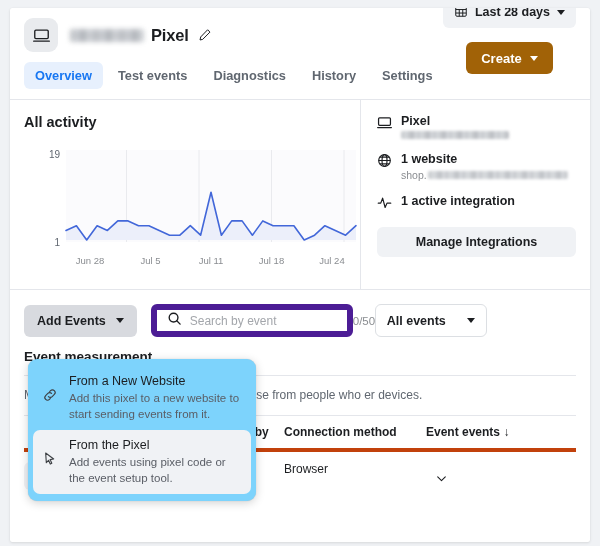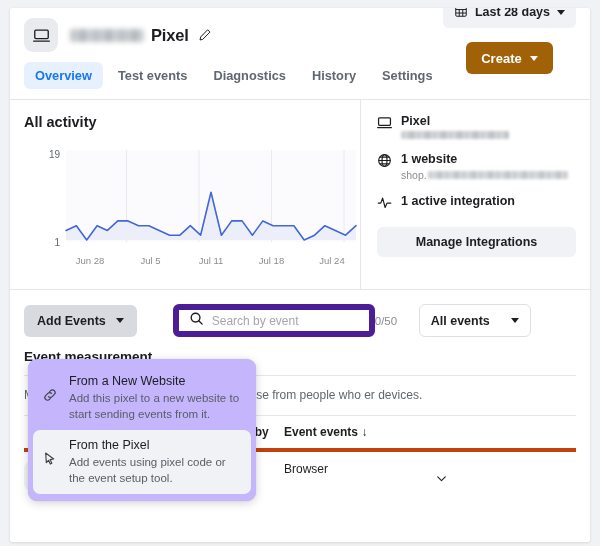--- a/index.html
+++ b/index.html
@@ -147,21 +147,21 @@
     height: 30px; width: 100%;
     background: #f0f2f5; border-radius: 6px;
     display: flex; align-items: center; justify-content: center;
     font-size: 12.5px; font-weight: 600; color: #1c1e21; cursor: pointer;
   }
 
   
   .controls {
     display: flex; align-items: center;
     padding: 14px 14px 12px 14px;
-    gap: 24px;
+    gap: 2px;
   }
   .add-events-btn {
     display: flex; align-items: center; gap: 10px;
     height: 32px; padding: 0 13px;
     background: #d8dadf; border-radius: 6px;
     font-size: 12.5px; font-weight: 600; color: #1c1e21;
     cursor: pointer; white-space: nowrap;
   }
   .search-box {
     margin-left: 12px;
@@ -227,21 +227,21 @@
   .total-cell { flex: 1; }
   .total-num { font-size: 13px; color: #1c1e21; }
   .total-sub { font-size: 11px; color: #8a8d91; line-height: 1.35; margin-top: 2px; max-width: 118px; }
   .chev-cell { width: 22px; display: flex; justify-content: flex-end; padding-top: 10px; }
 
   
   .menu {
     position: absolute;
     left: 18px; top: 351px;
     width: 228px;
-    background: #c4b5fd;
+    background: #7dd3fc;
     border-radius: 9px;
     box-shadow: 0 2px 10px rgba(0,0,0,.18), 0 0 1px rgba(0,0,0,.2);
     padding: 7px 5px;
     z-index: 50;
   }
   .menu-item {
     display: flex; gap: 10px;
     padding: 8px 9px;
     border-radius: 7px;
     cursor: pointer;
@@ -409,20 +409,21 @@
   </div>
 
   <div class="lower">
     <div class="lower-title">Event measurement</div>
     <div class="hr"></div>
     <div class="lower-desc">Meta pixel and Conversions API, except those from people who er devices.</div>
 
     <div class="thead">
       <div class="th-event"></div>
       <div class="th-used">Used by</div>
+      <div class="th-conn">Connection method</div>
       <div class="th-total">
         <span>Event events</span>
         <span class="arrow-dn">↓</span>
       </div>
     </div>
 
     <div class="trow">
       <div class="ev-cell">
         <div class="ev-ico">
           <svg width="15" height="15" viewBox="0 0 24 24" fill="none" stroke="#1c1e21" stroke-width="1.8">

